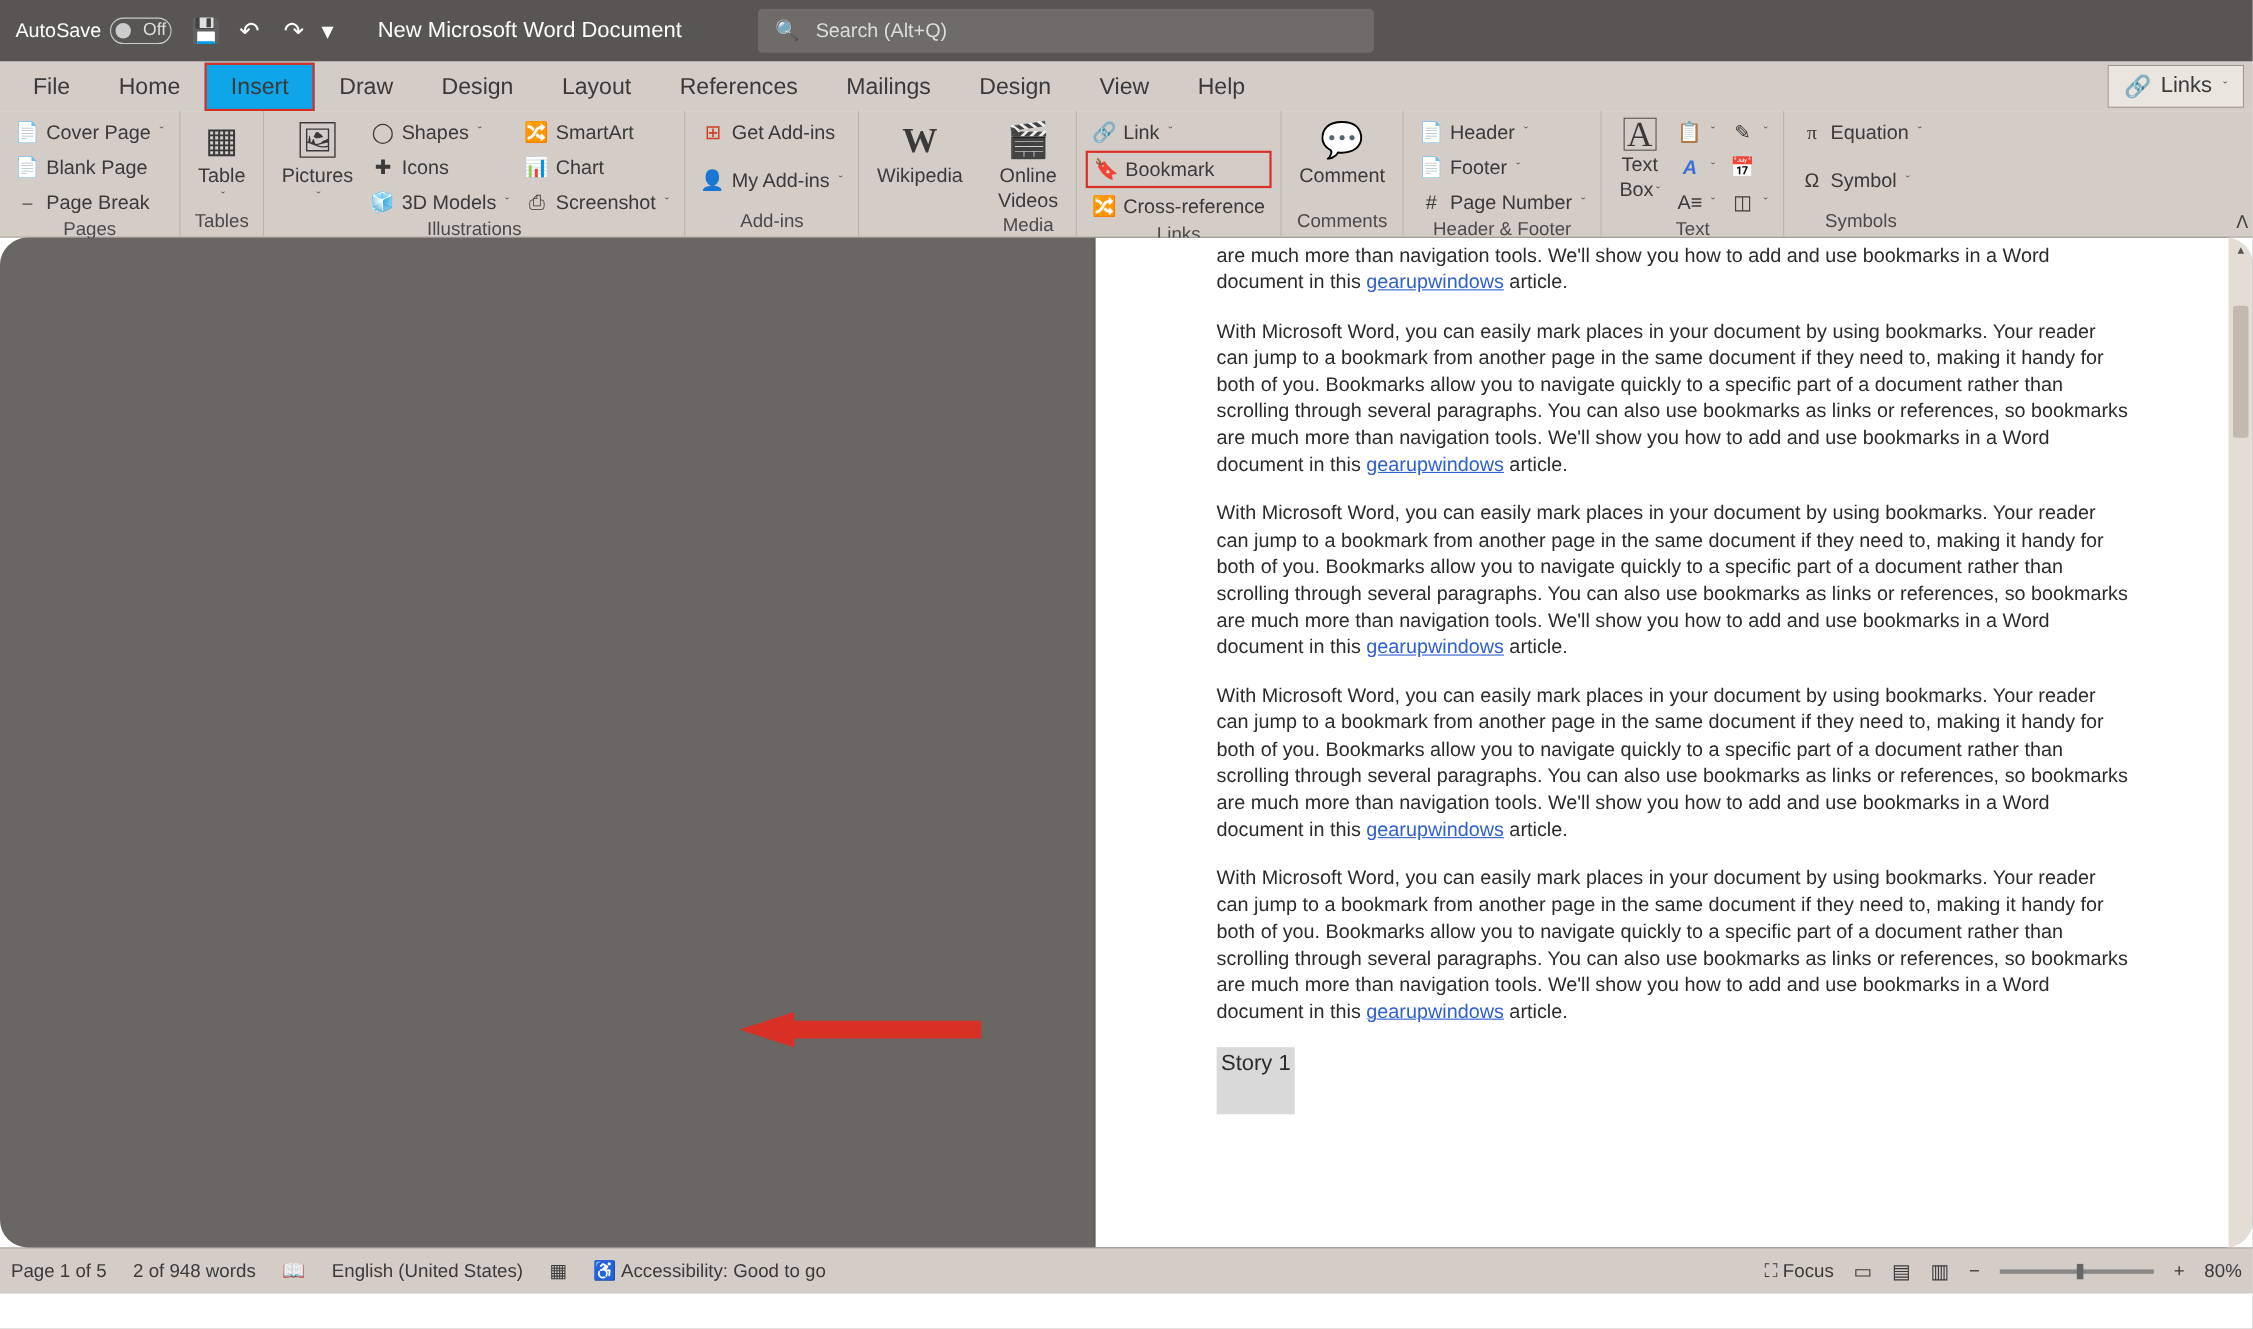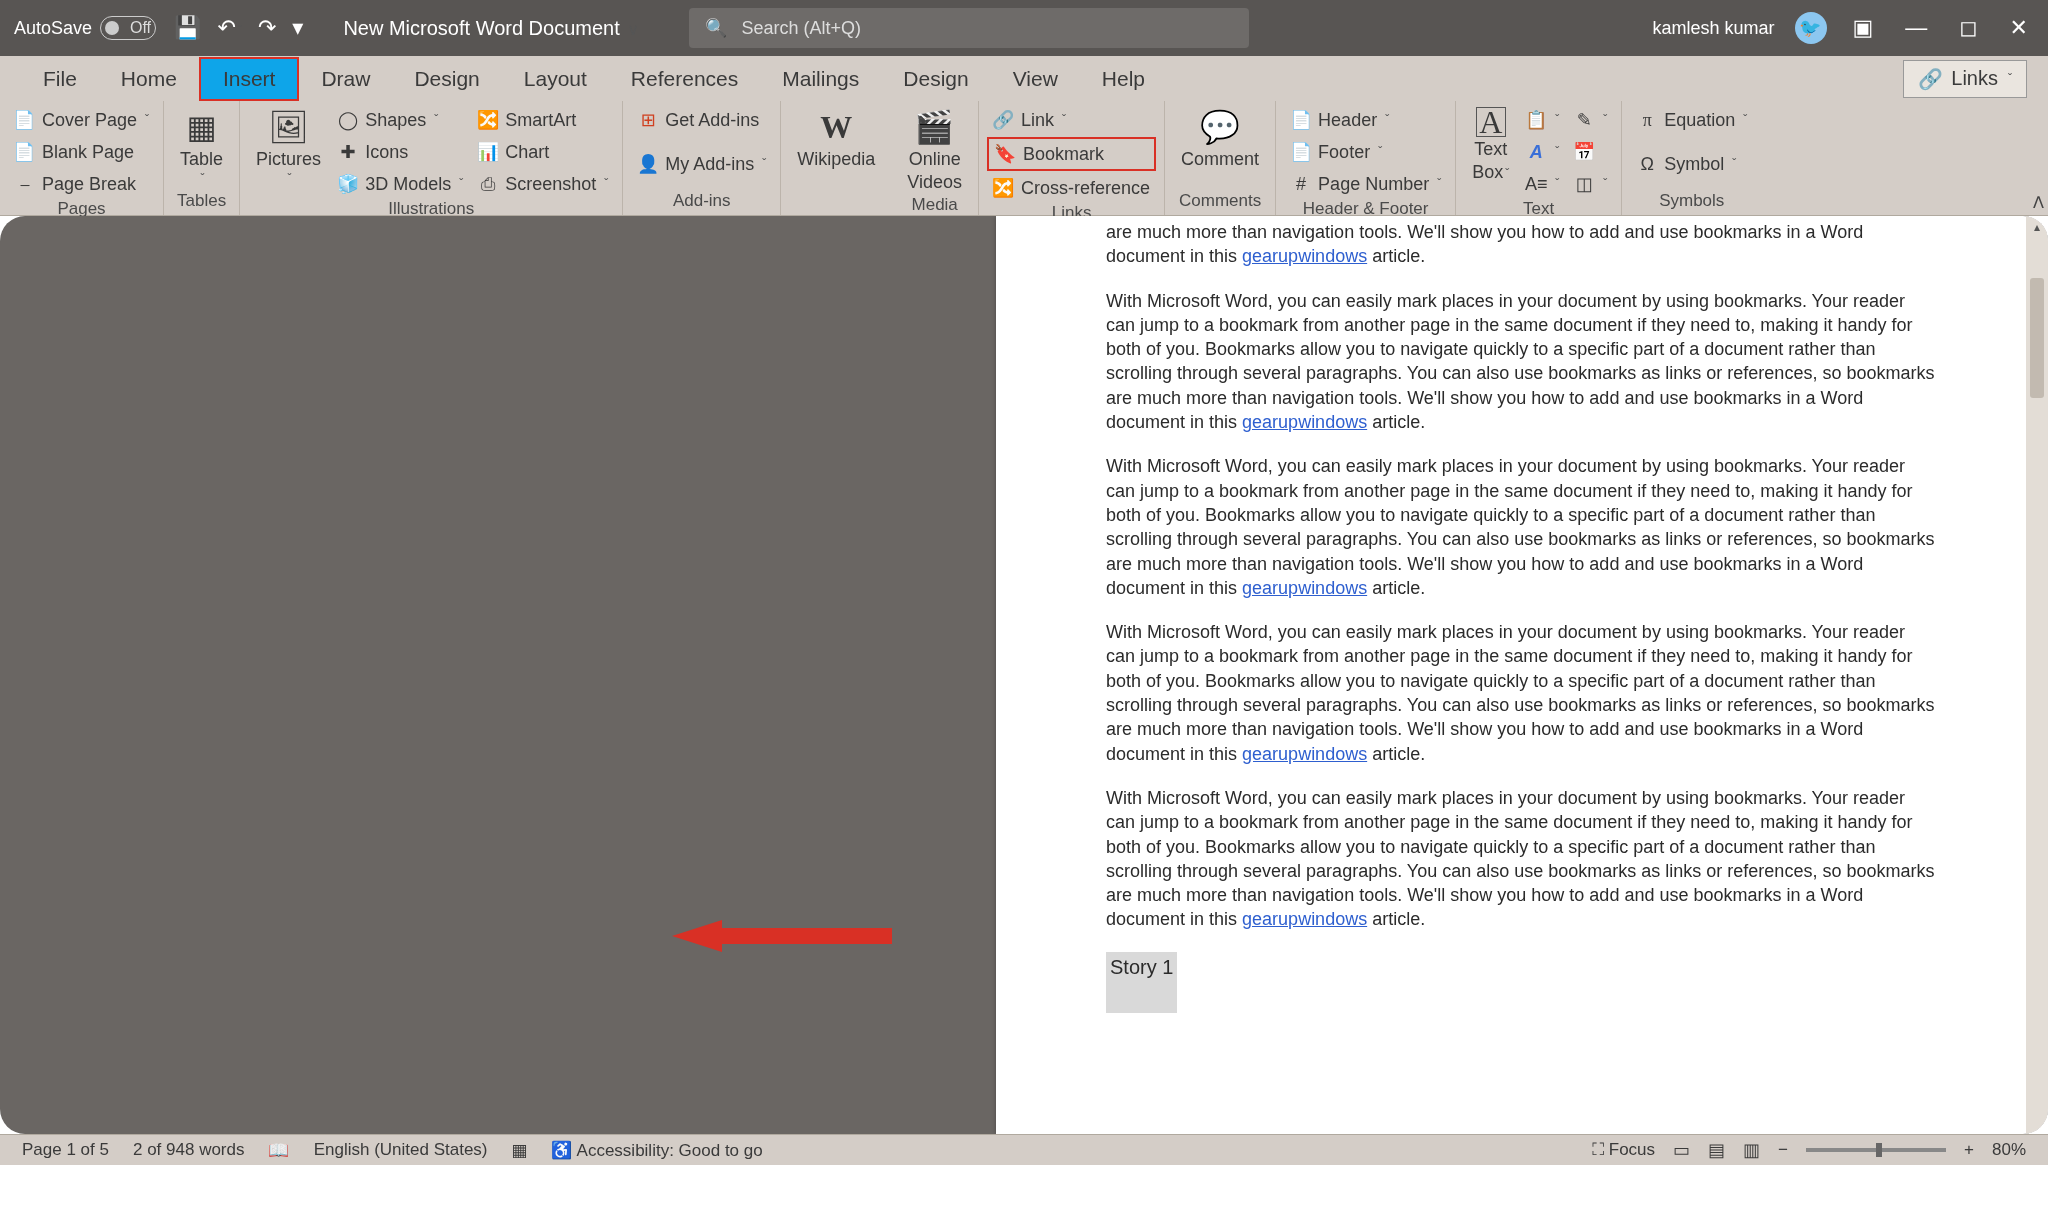--- a/index.html
+++ b/index.html
@@ -12,21 +12,21 @@
 .titlebar .toggle::before { content: ''; width: 14px; height: 14px; background: #ccc; border-radius: 50%; position: absolute; left: 4px; }
 .titlebar .qat { display: flex; gap: 16px; align-items: center; margin-right: 40px; }
 .titlebar .qat-icon { font-size: 22px; cursor: pointer; }
 .titlebar .doc-title { flex: 0 0 auto; margin-right: 50px; font-size: 20px; }
 .titlebar .search-box { background: #6e6b69; width: 560px; height: 40px; border-radius: 4px; display: flex; align-items: center; padding: 0 16px; gap: 14px; color: #ddd; font-size: 18px; }
 .titlebar .right { margin-left: auto; display: flex; align-items: center; gap: 20px; }
 .titlebar .user-avatar { width: 32px; height: 32px; background: #8cc7f0; border-radius: 50%; display: flex; align-items: center; justify-content: center; font-size: 18px; }
 .titlebar .win-btn { font-size: 22px; padding: 0 6px; }
 
 
-.ribbon-tabs { background: #d4cdc7; height: 45px; display: flex; align-items: center; padding: 0 21px; font-size: 21px; color: #3a3a3a; }
+.ribbon-tabs { background: #d4cdc7; height: 45px; display: flex; align-items: center; padding: 0 8px; font-size: 21px; color: #3a3a3a; }
 .ribbon-tabs .tab { padding: 8px 22px; }
 .ribbon-tabs .tab.active { border: 2px solid #d93025; background: #0ea5e9; }
 .ribbon-tabs .share-btn { margin-left: auto; border: 1px solid #999; background: #eae5df; padding: 6px 14px; display: flex; align-items: center; gap: 8px; font-size: 20px; }
 
 
 .ribbon { background: #d4cdc7; height: 115px; display: flex; border-bottom: 1px solid #b0a99f; }
 .ribbon-group { display: flex; flex-direction: column; border-right: 1px solid #bcb4ab; padding: 0 8px; }
 .ribbon-group-body { flex: 1; display: flex; align-items: flex-start; gap: 2px; padding-top: 4px; }
 .ribbon-group-label { text-align: center; font-size: 17px; color: #4a4a4a; padding-bottom: 4px; }
 .ribbon-item { display: flex; align-items: center; gap: 6px; font-size: 18px; color: #3a3a3a; padding: 4px 6px; white-space: nowrap; }
@@ -41,21 +41,21 @@
 .doc-area { background: #6a6663; height: 918px; display: flex; justify-content: flex-end; overflow: hidden; position: relative; border-radius: 25px; }
 .page { background: #fff; width: 1052px; margin-top: 0; padding: 4px 110px 60px 110px; font-size: 18px; line-height: 1.35; color: #2b2b2b; font-family: Calibri, sans-serif; box-shadow: 0 0 4px rgba(0,0,0,.3); }
 .page p { margin-bottom: 20px; }
 .page a { color: #2e5fcf; text-decoration: underline; }
 .story { display: inline-block; background: #d9d9d9; padding: 2px 4px 32px 4px; font-size: 20px; }
 .scrollbar { position: absolute; right: 0; top: 0; width: 22px; height: 100%; background: #e3ddd6; }
 .scrollbar-thumb { background: #c2bab0; width: 14px; margin: 0 auto; height: 120px; margin-top: 40px; border-radius: 3px; }
 .scrollbar-arrow { text-align: center; font-size: 12px; color: #555; padding: 4px 0; }
 
 
-.statusbar { background: #d4cdc7; height: 31px; display: flex; align-items: center; font-size: 17px; color: #3a3a3a; padding: 0 22px; gap: 24px; border-top: 1px solid #b0a99f; }
+.statusbar { background: #d4cdc7; height: 42px; display: flex; align-items: center; font-size: 17px; color: #3a3a3a; padding: 0 10px; gap: 24px; border-top: 1px solid #b0a99f; }
 .statusbar .right { margin-left: auto; display: flex; align-items: center; gap: 18px; }
 .view-btn { font-size: 18px; }
 .zoom-slider { width: 140px; height: 4px; background: #888; position: relative; }
 .zoom-slider::after { content: ''; position: absolute; left: 50%; top: -5px; width: 6px; height: 14px; background: #666; }
 
 
 .ribbon-collapse { position: absolute; right: 4px; bottom: 4px; font-size: 16px; color: #444; }
 .ribbon-wrap { position: relative; }
 
 
@@ -77,28 +77,20 @@
     <span class="qat-icon">↶<span class="chev">ˇ</span></span>
     <span class="qat-icon">↷</span>
     <span class="qat-icon">▾</span>
   </div>
   <div class="doc-title">
     <span>New Microsoft Word Document</span> <span class="chev" style="font-size:16px">∨</span>
   </div>
   <div class="search-box">
     <span>🔍</span>
     <span>Search (Alt+Q)</span>
-  </div>
-  <div class="right">
-    <span>kamlesh kumar</span>
-    <span class="user-avatar">🐦</span>
-    <span class="win-btn">▣</span>
-    <span class="win-btn">—</span>
-    <span class="win-btn">◻</span>
-    <span class="win-btn">✕</span>
   </div>
 </div>
 
 <div class="ribbon-tabs">
   <div class="tab">File</div>
   <div class="tab">Home</div>
   <div class="tab active">Insert</div>
   <div class="tab">Draw</div>
   <div class="tab">Design</div>
   <div class="tab">Layout</div>

